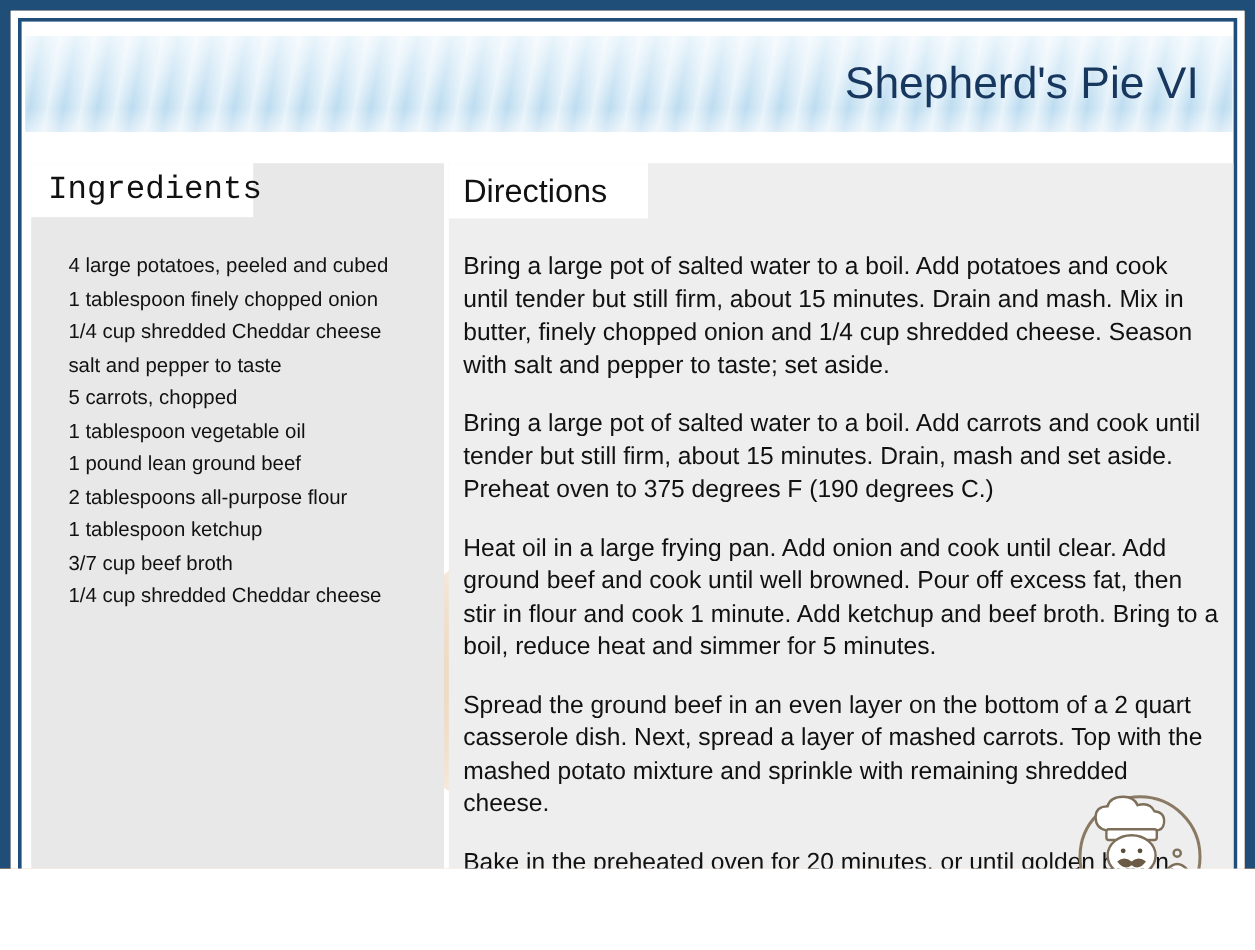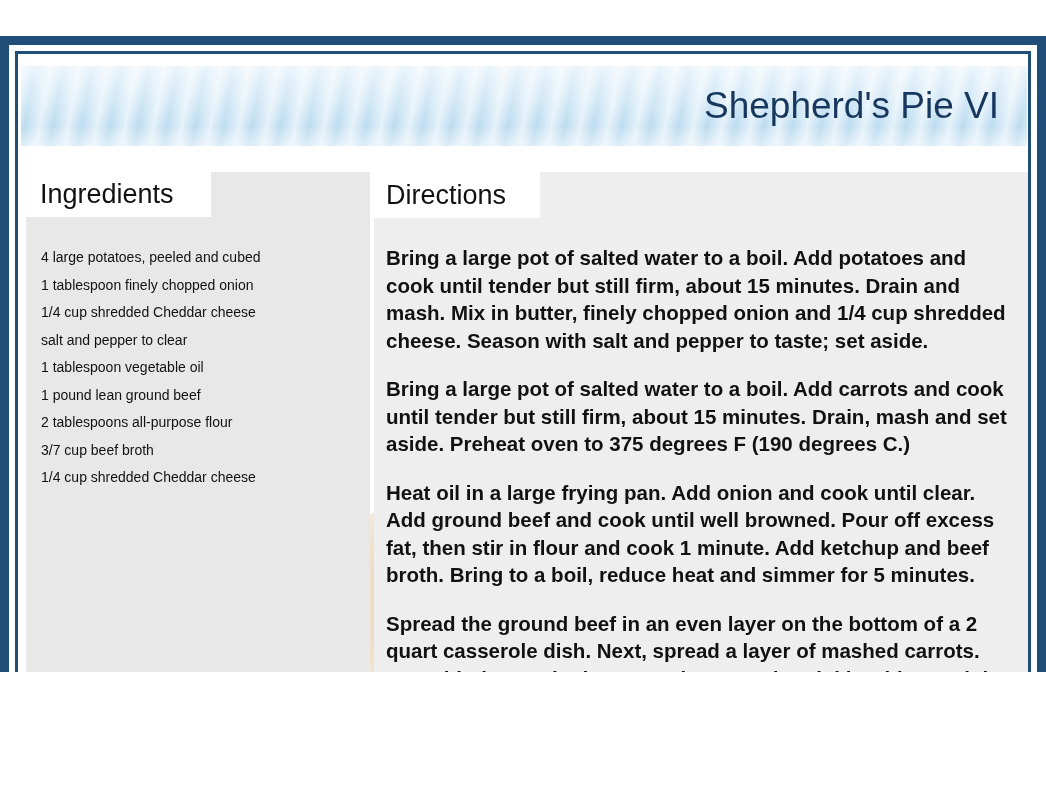--- a/index.html
+++ b/index.html
@@ -6,25 +6,24 @@
     margin: 0;
     padding: 0;
     background: #ffffff;
   }
   body {
     font-family: "Liberation Sans", sans-serif;
   }
   .page {
     position: relative;
     width: 1046px;
-    height: 636px;
+    height: 724px;
     background: #f97316;
     box-sizing: border-box;
     overflow: hidden;
-    margin-top: 36px;
   }
   
   .frame-outer {
     position: absolute;
     left: 0; top: 0;
     width: 1046px;
     height: 792px;
     border: 9px solid #1f4e79;
     box-sizing: border-box;
   }
@@ -100,56 +99,56 @@
     top: 0;
     background: #ffffff;
     box-sizing: border-box;
     display: flex;
     align-items: center;
     padding-left: 14px;
   }
   .panel-left .section-header {
     width: 185px;
     height: 45px;
+    font-family: Liberation Mono, monospace;
   }
   .panel-right .section-header {
     width: 166px;
     height: 46px;
     padding-left: 12px;
   }
   .section-header span {
     font-size: 27px;
     color: #111111;
   }
 
   .ingredients-list {
     position: absolute;
-    left: 15px;
+    left: 31px;
     top: 72px;
     width: 330px;
-    font-size: 14px;
+    font-size: 17px;
     line-height: 27.5px;
     color: #111111;
   }
   .ingredient-line {
     white-space: normal;
   }
 
   .directions-body {
     position: absolute;
     left: 12px;
     top: 72px;
     width: 630px;
     font-size: 20.5px;
     line-height: 27.5px;
     color: #111111;
   }
   .directions-body p {
     margin: 0 0 21px 0;
-    font-weight: bold;
   }
   .directions-body p:last-child {
     margin-bottom: 0;
   }
 
   
   .watermark-blob {
     position: absolute;
     left: 300px;
     top: 418px;
@@ -191,24 +190,26 @@
     <div class="watermark-blob"></div>
 
     <div class="panel panel-left">
       <div class="section-header">
         <span>Ingredients</span>
       </div>
       <div class="ingredients-list">
         <div class="ingredient-line">4 large potatoes, peeled and cubed</div>
         <div class="ingredient-line">1 tablespoon finely chopped onion</div>
         <div class="ingredient-line">1/4 cup shredded Cheddar cheese</div>
-        <div class="ingredient-line">salt and pepper to clear</div>
+        <div class="ingredient-line">salt and pepper to taste</div>
+        <div class="ingredient-line">5 carrots, chopped</div>
         <div class="ingredient-line">1 tablespoon vegetable oil</div>
         <div class="ingredient-line">1 pound lean ground beef</div>
         <div class="ingredient-line">2 tablespoons all-purpose flour</div>
+        <div class="ingredient-line">1 tablespoon ketchup</div>
         <div class="ingredient-line">3/7 cup beef broth</div>
         <div class="ingredient-line">1/4 cup shredded Cheddar cheese</div>
       </div>
     </div>
 
     <div class="panel panel-right">
       <div class="section-header">
         <span>Directions</span>
       </div>
       <div class="directions-body">

